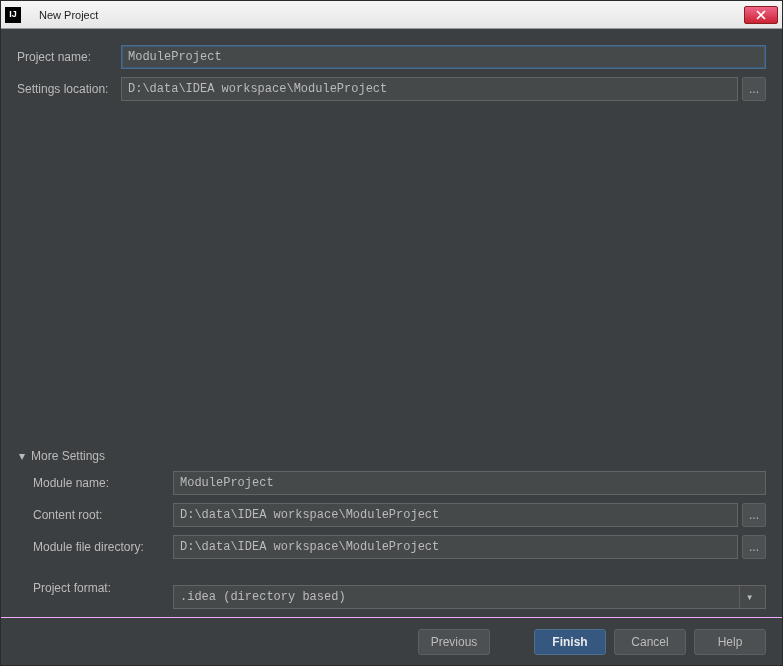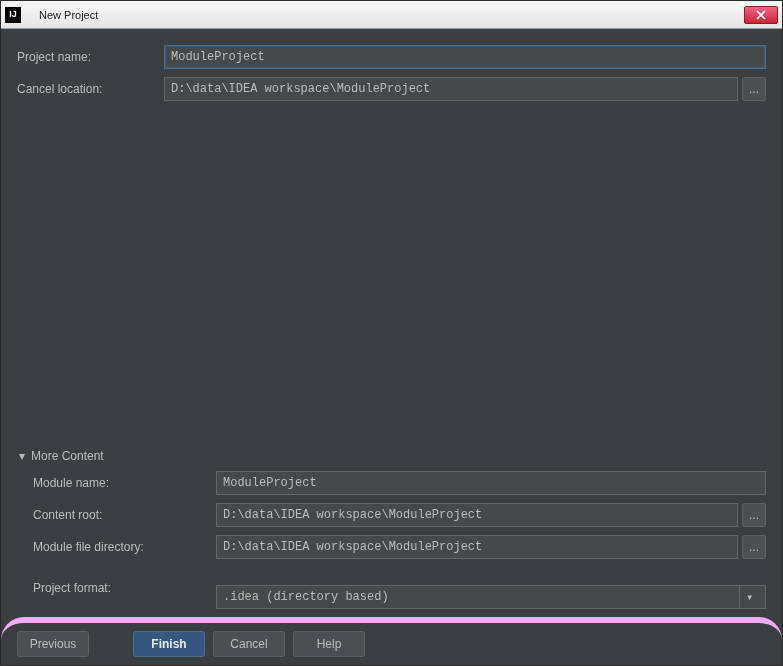--- a/index.html
+++ b/index.html
@@ -7,21 +7,21 @@
 body { background: #3c3f41; border: 1px solid #2b2b2b; display: flex; flex-direction: column; }
 
 .titlebar { height: 28px; background: linear-gradient(#f6f6f6, #e6e6e6); border-bottom: 1px solid #9a9a9a; display: flex; align-items: center; padding: 0 4px; color: #222; }
 .title-icon { width: 16px; height: 16px; background: #000; border: 1px solid #000; margin-right: 18px; display: flex; align-items: center; justify-content: center; }
 .title-icon-inner { color: #fff; font-size: 9px; font-weight: bold; line-height: 1; }
 .title-text { flex: 1; font-size: 11px; }
 .close-btn { width: 34px; height: 18px; background: linear-gradient(#e68, #c23); border: 1px solid #8a1f1f; border-radius: 2px; display: flex; align-items: center; justify-content: center; color: #fff; cursor: pointer; }
 .close-btn svg { width: 10px; height: 10px; }
 
 .content { flex: 1; padding: 16px 16px 0 16px; color: #bbbbbb; display: flex; flex-direction: column; }
-.row { display: flex; align-items: center; margin-bottom: 8px; gap: 43px; }
+.row { display: flex; align-items: center; margin-bottom: 8px; }
 .row-label { width: 104px; }
 .row-input-wrap { flex: 1; display: flex; gap: 4px; }
 input.field, .field-ro, .select-field {
   flex: 1; height: 24px; background: #45494a; border: 1px solid #646464; color: #bbbbbb;
   padding: 0 6px; font-family: Liberation Mono, monospace; font-size: 12px; outline: none;
 }
 input.field.focused { border: 1px solid #4a6b8a; box-shadow: 0 0 0 1px #3c5b7a inset; }
 .browse-btn {
   width: 24px; height: 24px; background: #4c5052; border: 1px solid #5e6060;
   color: #bbbbbb; display: flex; align-items: center; justify-content: center; cursor: pointer;
@@ -31,21 +31,21 @@
 
 .more-toggle { display: flex; align-items: center; gap: 4px; cursor: pointer; margin-bottom: 8px; }
 .more-toggle .chev { width: 10px; text-align: center; }
 
 .more-body { padding-left: 16px; }
 .more-body .row-label { width: 140px; }
 
 .select-field { display: flex; align-items: center; justify-content: space-between; cursor: pointer; margin-top: 18px; }
 .select-field .sel-arrow { width: 20px; display: flex; align-items: center; justify-content: center; border-left: 1px solid #5e6060; height: 100%; }
 
-.footer { height: 48px; border-top: 6px solid #f0abfc; background: #3c3f41; display: flex; align-items: center; gap: 8px; padding: 0 16px; border-radius: 23px; }
+.footer { height: 48px; border-top: 1px solid #f0abfc; background: #3c3f41; display: flex; align-items: center; justify-content: flex-end; gap: 8px; padding: 0 16px; }
 .btn { min-width: 72px; height: 26px; border-radius: 3px; border: 1px solid #5e6060; background: #4c5052; color: #bbbbbb; display: flex; align-items: center; justify-content: center; cursor: pointer; font-size: 12px; }
 .btn.primary { background: #365880; border-color: #4a708b; color: #eaeaea; font-weight: bold; margin-left: 36px; }
 </style>
 </head>
 <body>
 
 <div class="titlebar">
   <div class="title-icon">
     <span class="title-icon-inner">IJ</span>
   </div>
@@ -60,32 +60,32 @@
 <div class="content">
 
   <div class="row">
     <div class="row-label">Project name:</div>
     <div class="row-input-wrap">
       <input class="field focused" value="ModuleProject" style="">
     </div>
   </div>
 
   <div class="row">
-    <div class="row-label">Cancel location:</div>
+    <div class="row-label">Settings location:</div>
     <div class="row-input-wrap">
       <input class="field" value="D:\data\IDEA workspace\ModuleProject" style="">
       <div class="browse-btn">...</div>
     </div>
   </div>
 
   <div class="spacer-fill"></div>
 
   <div class="more-toggle">
     <span class="chev">▾</span>
-    <span>More Content</span>
+    <span>More Settings</span>
   </div>
 
   <div class="more-body">
 
     <div class="row">
       <div class="row-label">Module name:</div>
       <div class="row-input-wrap">
         <input class="field" value="ModuleProject" style="">
       </div>
     </div>

